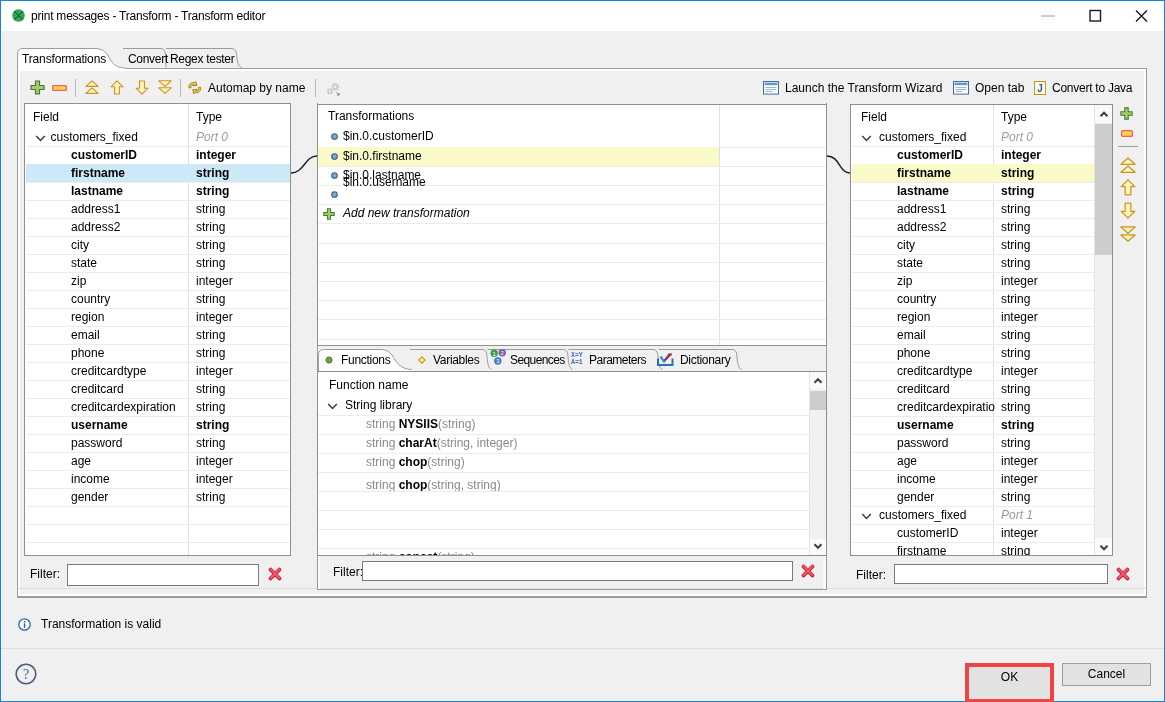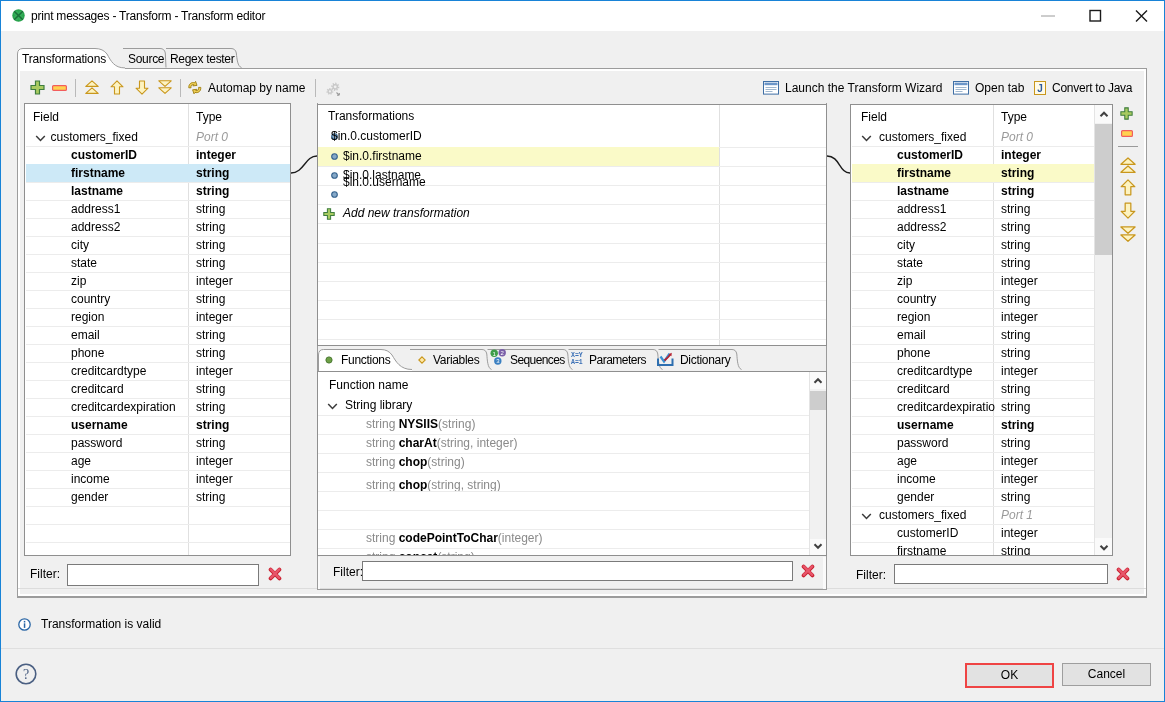--- a/index.html
+++ b/index.html
@@ -40,21 +40,21 @@
 <div class="a" style="left:17px;top:597px;width:1130px;height:1px;background:#9c9c9c"></div>
 <svg class="a" style="left:17px;top:47px" width="250" height="23" viewBox="0 0 250 23">
     <path d="M0 23 L0 7 Q0 1 6 1 L78 1 Q86 1 90 7 C94 14 97 20.4 108 20.4 L108 23 Z" fill="#ffffff"></path>
     <path d="M0.5 23 L0.5 7 Q0.5 1.5 6 1.5 L78 1.5 Q86 1.5 90 7 C94 14 97 20.9 108 20.9" fill="none" stroke="#9c9c9c" stroke-width="1"></path>
     <g fill="none" stroke="#9c9c9c" stroke-width="1">
       <path d="M106 1.5 L143 1.5 Q147.5 1.5 148.3 6 L149 20.5"></path>
       <path d="M149 1.5 L214 1.5 Q218.5 1.5 219.3 6 C220 12 220.5 19.5 224.5 20.5"></path>
     </g>
   </svg>
 <div class="t" style="left:22px;top:50px;width:110px;letter-spacing:-0.15px">Transformations</div>
-<div class="t" style="left:128px;top:50px;letter-spacing:-0.3px">Source</div>
+<div class="t" style="left:128px;top:50px;letter-spacing:-0.3px">Convert</div>
 <div class="t" style="left:170px;top:50px;letter-spacing:-0.3px">Regex tester</div>
 <svg class="a" style="left:30px;top:80px" width="15" height="15" viewBox="0 0 15 15">
     <path d="M5.5 1h4v4.5H14v4H9.5V14h-4V9.5H1v-4h4.5z" fill="#a9cb61" stroke="#3e7d3e" stroke-width="1.2" transform="scale(1.000)"></path>
   </svg>
 <svg class="a" style="left:52px;top:85px" width="15" height="6" viewBox="0 0 15 6">
     <rect x="0.6" y="0.6" width="13.8" height="4.8" rx="1" fill="#ffd24f" stroke="#f25d5d" stroke-width="1.2"></rect>
   </svg>
 <div class="a" style="left:75px;top:79px;width:1px;height:18px;background:#b9b9b9"></div>
 <svg class="a" style="left:85px;top:80px" width="14" height="14" viewBox="0 0 14 14">
     <path d="M7 0.8 L13.2 6.4 H0.8 Z" fill="#fdf3c1" stroke="#c9971d" stroke-width="1.1" stroke-linejoin="round"></path>
@@ -188,21 +188,21 @@
       <path d="M2.6 2.6 L11.4 11.4 M11.4 2.6 L2.6 11.4" stroke="#c8202f" stroke-width="3.8" stroke-linecap="round"></path>
       <path d="M2.8 2.4 L11.2 10.8 M11.2 2.4 L2.8 10.8" stroke="#e8556a" stroke-width="2.4" stroke-linecap="round"></path>
     </g>
   </svg>
 <div class="a" style="left:317px;top:104px;width:510px;height:242px;background:#fff;border:1px solid #8f8f8f;overflow:hidden">
 <div class="a" style="left:401px;top:0;width:1px;height:242px;background:#e0e0e0"></div>
 <div class="t" style="left:10px;top:2px">Transformations</div>
 <svg class="a" style="left:13px;top:28.4px" width="7" height="7" viewBox="0 0 7 7">
       <circle cx="3.5" cy="3.5" r="2.8" fill="#85a8c8" stroke="#34618c" stroke-width="1.1"></circle>
     </svg>
-<div class="t" style="left:13px;top:22.4px;height:19.2px;line-height:19.2px">$in.0.customerID</div>
+<div class="t" style="left:25px;top:22.4px;height:19.2px;line-height:19.2px">$in.0.customerID</div>
 <div class="a" style="left:0;top:41.6px;width:510px;height:1px;background:#ececec"></div>
 <div class="a" style="left:0;top:41.6px;width:401px;height:19.2px;background:#fafac8"></div>
 <svg class="a" style="left:13px;top:47.599999999999994px" width="7" height="7" viewBox="0 0 7 7">
       <circle cx="3.5" cy="3.5" r="2.8" fill="#85a8c8" stroke="#34618c" stroke-width="1.1"></circle>
     </svg>
 <div class="t" style="left:25px;top:41.6px;height:19.2px;line-height:19.2px">$in.0.firstname</div>
 <div class="a" style="left:0;top:60.8px;width:510px;height:1px;background:#ececec"></div>
 <svg class="a" style="left:13px;top:66.8px" width="7" height="7" viewBox="0 0 7 7">
       <circle cx="3.5" cy="3.5" r="2.8" fill="#85a8c8" stroke="#34618c" stroke-width="1.1"></circle>
     </svg>
@@ -274,21 +274,20 @@
 <div class="t" style="left:48px;top:43px;height:19px;line-height:19px"><span style="color:#8a8a8a">string </span><span style="font-weight:bold">NYSIIS</span><span style="color:#8a8a8a">(string)</span></div>
 <div class="a" style="left:0;top:62px;width:491px;height:1px;background:#ececec"></div>
 <div class="t" style="left:48px;top:62px;height:19px;line-height:19px"><span style="color:#8a8a8a">string </span><span style="font-weight:bold">charAt</span><span style="color:#8a8a8a">(string, integer)</span></div>
 <div class="a" style="left:0;top:81px;width:491px;height:1px;background:#ececec"></div>
 <div class="t" style="left:48px;top:81px;height:19px;line-height:19px"><span style="color:#8a8a8a">string </span><span style="font-weight:bold">chop</span><span style="color:#8a8a8a">(string)</span></div>
 <div class="a" style="left:0;top:100px;width:491px;height:1px;background:#ececec"></div>
 <div class="t" style="left:48px;top:104px;height:19px;line-height:19px"><span style="color:#8a8a8a">string </span><span style="font-weight:bold">chop</span><span style="color:#8a8a8a">(string, string)</span></div>
 <div class="a" style="left:0;top:119px;width:491px;height:1px;background:#ececec"></div>
 <div class="a" style="left:0;top:138px;width:491px;height:1px;background:#ececec"></div>
 <div class="a" style="left:0;top:157px;width:491px;height:1px;background:#ececec"></div>
-<div class="t" style="left:48px;top:157px;height:19px;line-height:19px"><span style="color:#8a8a8a">string </span><span style="font-weight:bold">codePointToChar</span><span style="color:#8a8a8a">(integer)</span></div>
 <div class="a" style="left:0;top:176px;width:491px;height:1px;background:#ececec"></div>
 <div class="t" style="left:48px;top:176px;height:19px;line-height:19px"><span style="color:#8a8a8a">string </span><span style="font-weight:bold">concat</span><span style="color:#8a8a8a">(string)</span></div>
 <div class="a" style="left:491px;top:0;width:17px;height:185px;background:#f1f1f1;border-left:1px solid #e4e4e4"></div>
 <div class="a" style="left:492px;top:0;width:16px;height:17px;background:#fafafa"></div>
 <svg class="a" style="left:492px;top:1px" width="16" height="16" viewBox="0 0 16 16">
       <path d="M4.5 9.8 L8.0 6.2 L11.5 9.8" fill="none" stroke="#404040" stroke-width="2"></path>
     </svg>
 <div class="a" style="left:492px;top:19px;width:16px;height:19px;background:#cdcdcd"></div>
 <div class="a" style="left:492px;top:167px;width:16px;height:17px;background:#fafafa"></div>
 <svg class="a" style="left:492px;top:166px" width="16" height="16" viewBox="0 0 16 16">
@@ -436,13 +435,13 @@
     <circle cx="6.5" cy="6.5" r="5.7" fill="#fff" stroke="#2a66a5" stroke-width="1.3"></circle>
     <rect x="5.8" y="5.3" width="1.5" height="4.6" fill="#2a66a5"></rect>
     <rect x="5.8" y="2.9" width="1.5" height="1.6" fill="#2a66a5"></rect>
   </svg>
 <div class="t" style="left:41px;top:615px">Transformation is valid</div>
 <div class="a" style="left:1px;top:648px;width:1163px;height:1px;background:#dfdfdf"></div>
 <svg class="a" style="left:15px;top:663px" width="22" height="22" viewBox="0 0 22 22">
     <circle cx="11" cy="11" r="9.8" fill="none" stroke="#4a5f82" stroke-width="1.6"></circle>
     <text x="11" y="16" font-family="Liberation Serif" font-size="14" fill="#4a5f82" text-anchor="middle">?</text>
   </svg>
-<div class="a" style="left:965px;top:663px;width:89px;height:25px;background:#e2e2e2;border:2px solid #ef4444;text-align:center;line-height:21px">OK</div>
+<div class="a" style="left:965px;top:663px;width:89px;height:40px;background:#e2e2e2;border:4px solid #ef4444;text-align:center;line-height:21px">OK</div>
 <div class="a" style="left:1062px;top:663px;width:89px;height:23px;background:#e2e2e2;border:1px solid #9e9e9e;text-align:center;line-height:21px">Cancel</div>
 </body></html>

